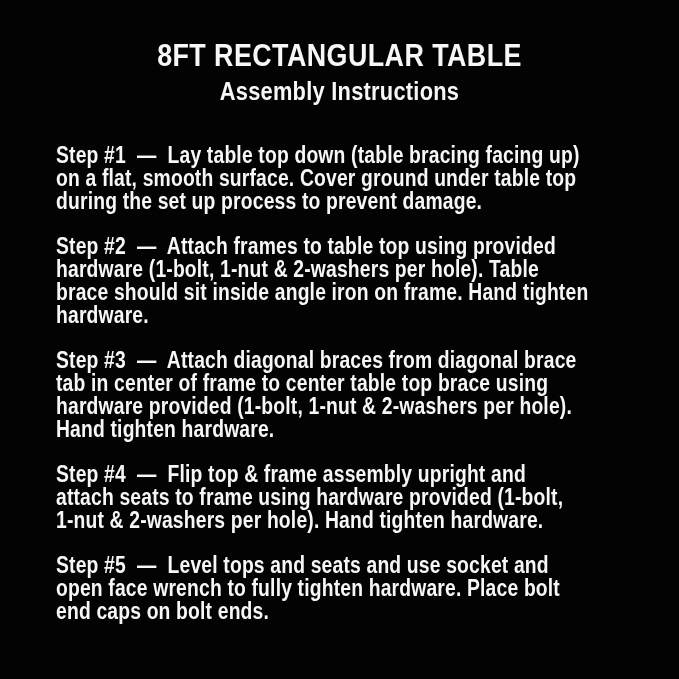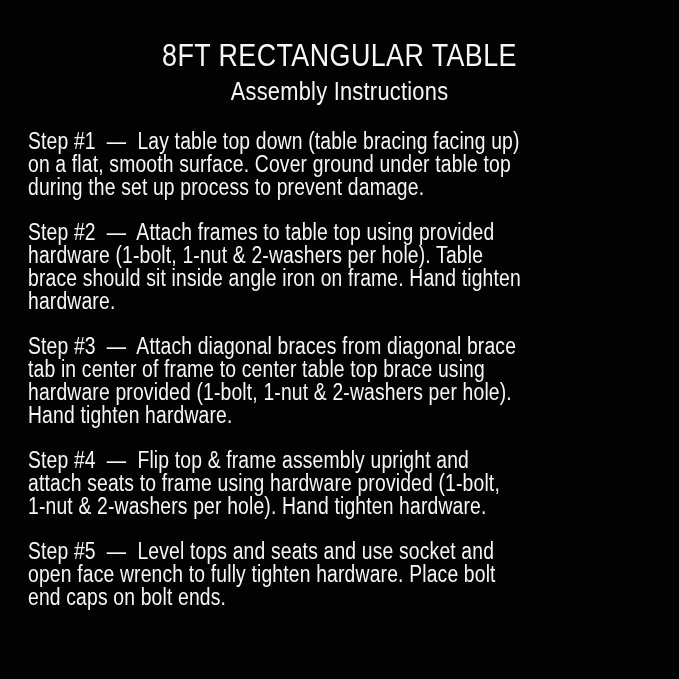--- a/index.html
+++ b/index.html
@@ -7,21 +7,21 @@
     padding: 0;
     background: #000;
   }
   .page {
     position: relative;
     width: 679px;
     height: 679px;
     background: #030303;
     overflow: hidden;
     font-family: "Liberation Sans", "DejaVu Sans", sans-serif;
-    font-weight: 400;
+    font-weight: 700;
     color: #f7f7f7;
     -webkit-font-smoothing: antialiased;
   }
   .header {
     padding-top: 36px;
     text-align: center;
   }
   .title {
     font-size: 32px;
     line-height: 38px;
@@ -32,22 +32,22 @@
   }
   .subtitle {
     font-size: 26px;
     line-height: 34px;
     letter-spacing: 0.3px;
     white-space: pre;
     transform: scaleX(0.84);
     transform-origin: 50% 0;
   }
   .steps {
-    margin-top: 22px;
-    padding-left: 28px;
+    margin-top: 36px;
+    padding-left: 56px;
   }
   .step {
     margin: 0 0 22px 0;
     font-size: 23px;
     line-height: 23px;
     letter-spacing: 0.2px;
     white-space: pre;          
     transform: scaleX(0.84);  
     transform-origin: 0 0;
   }

